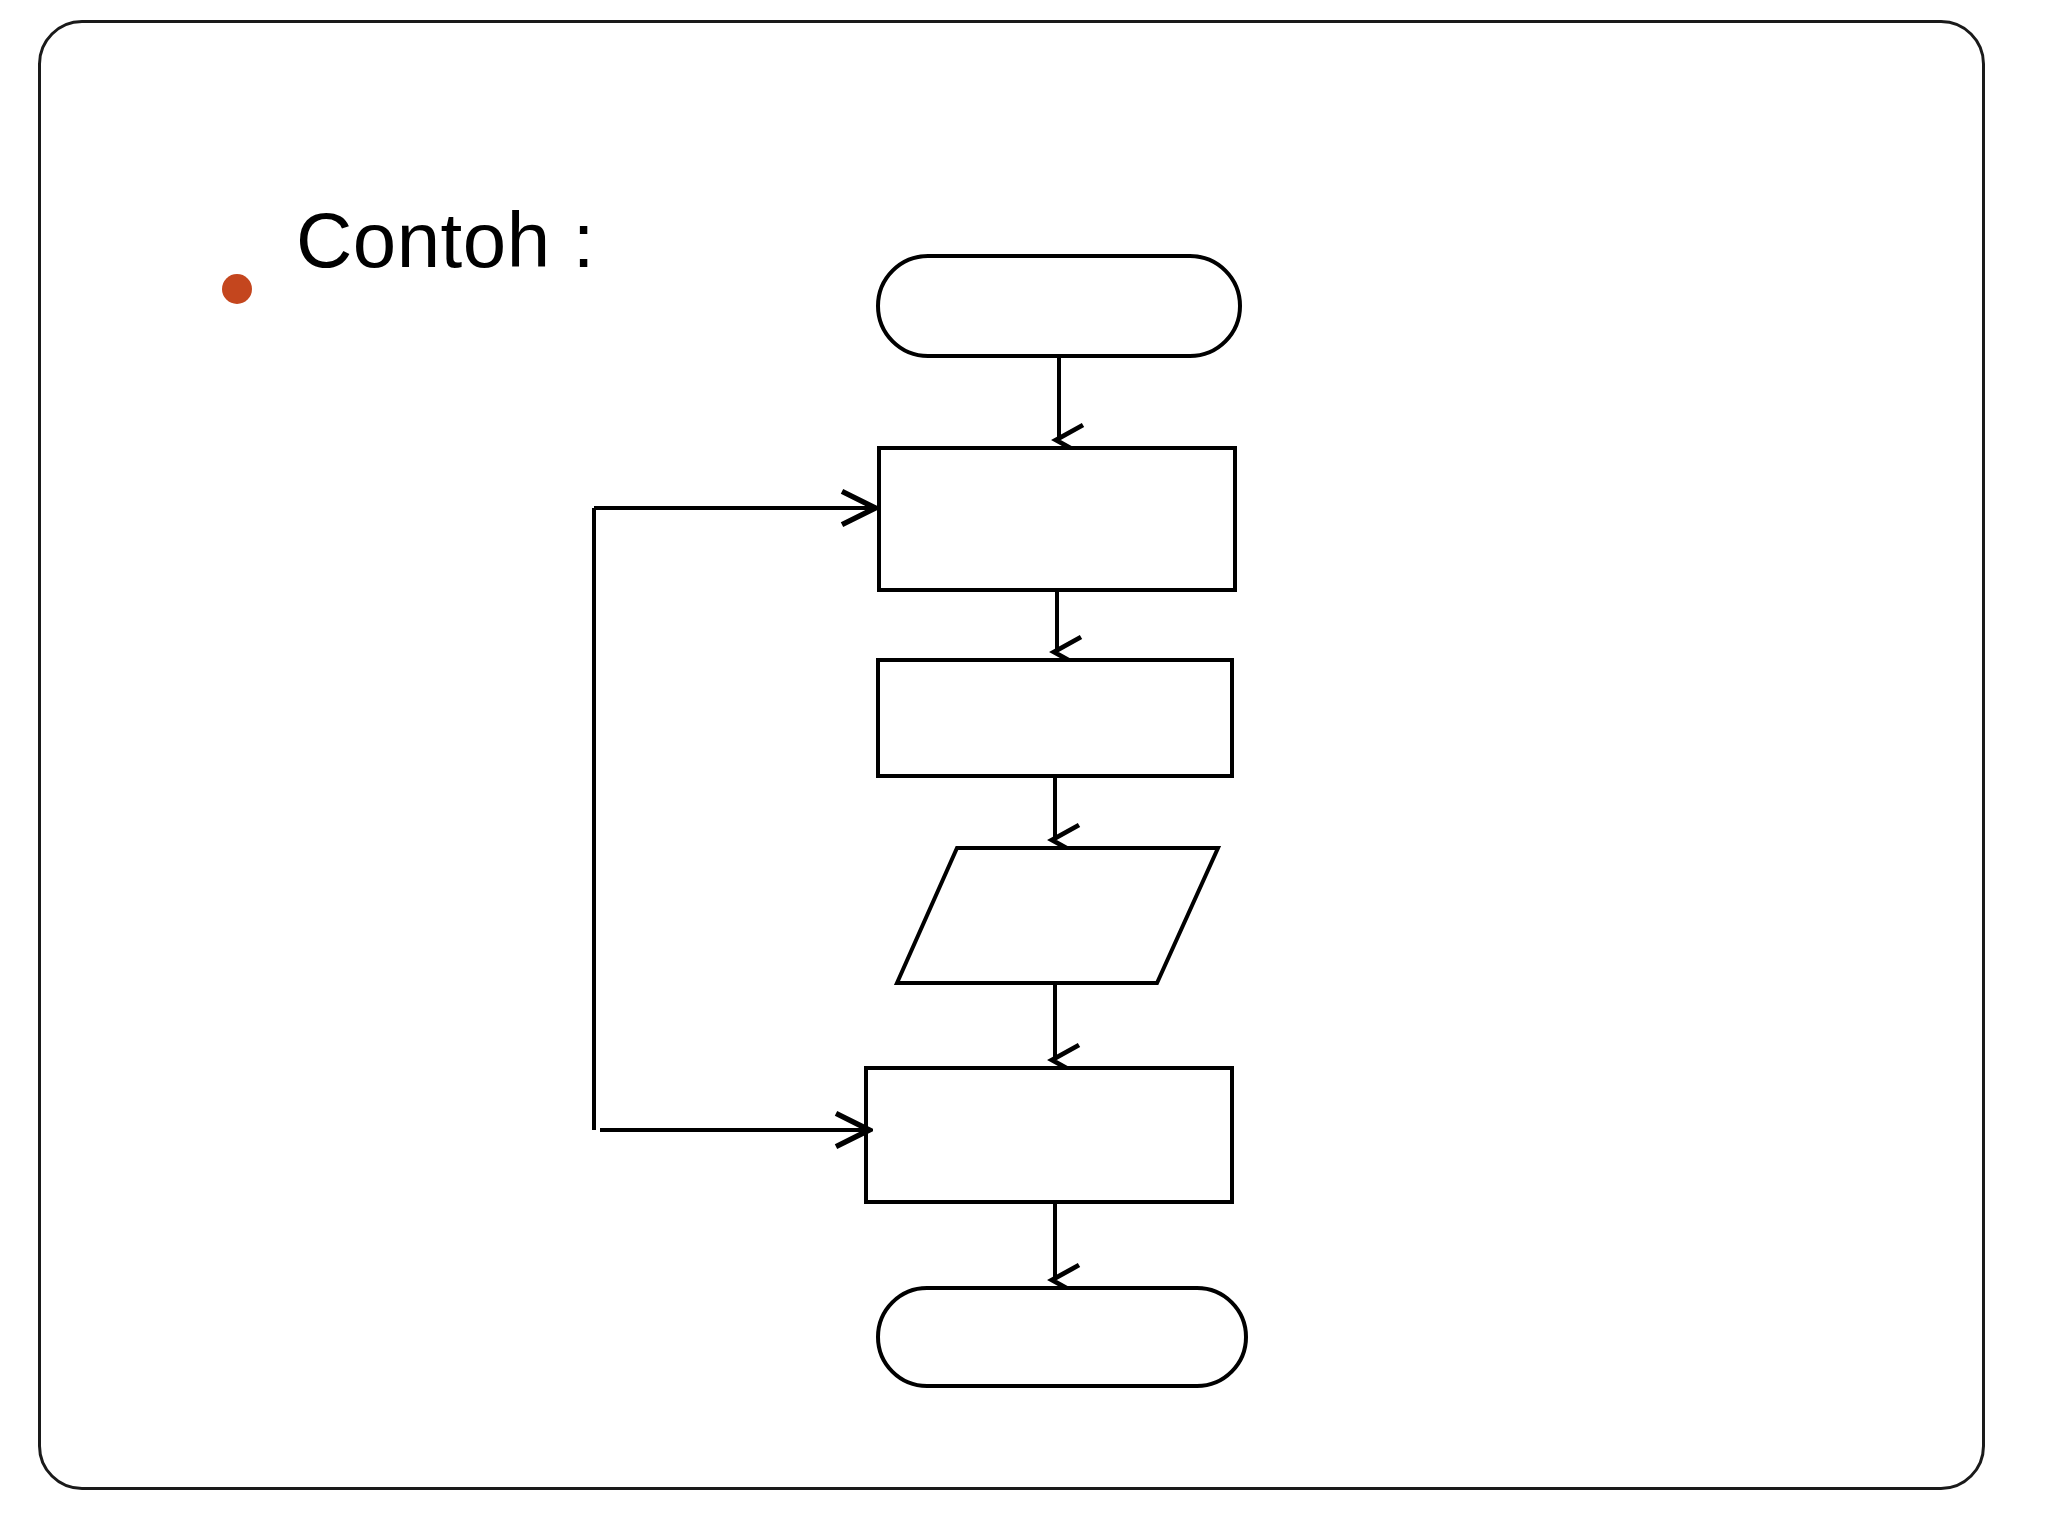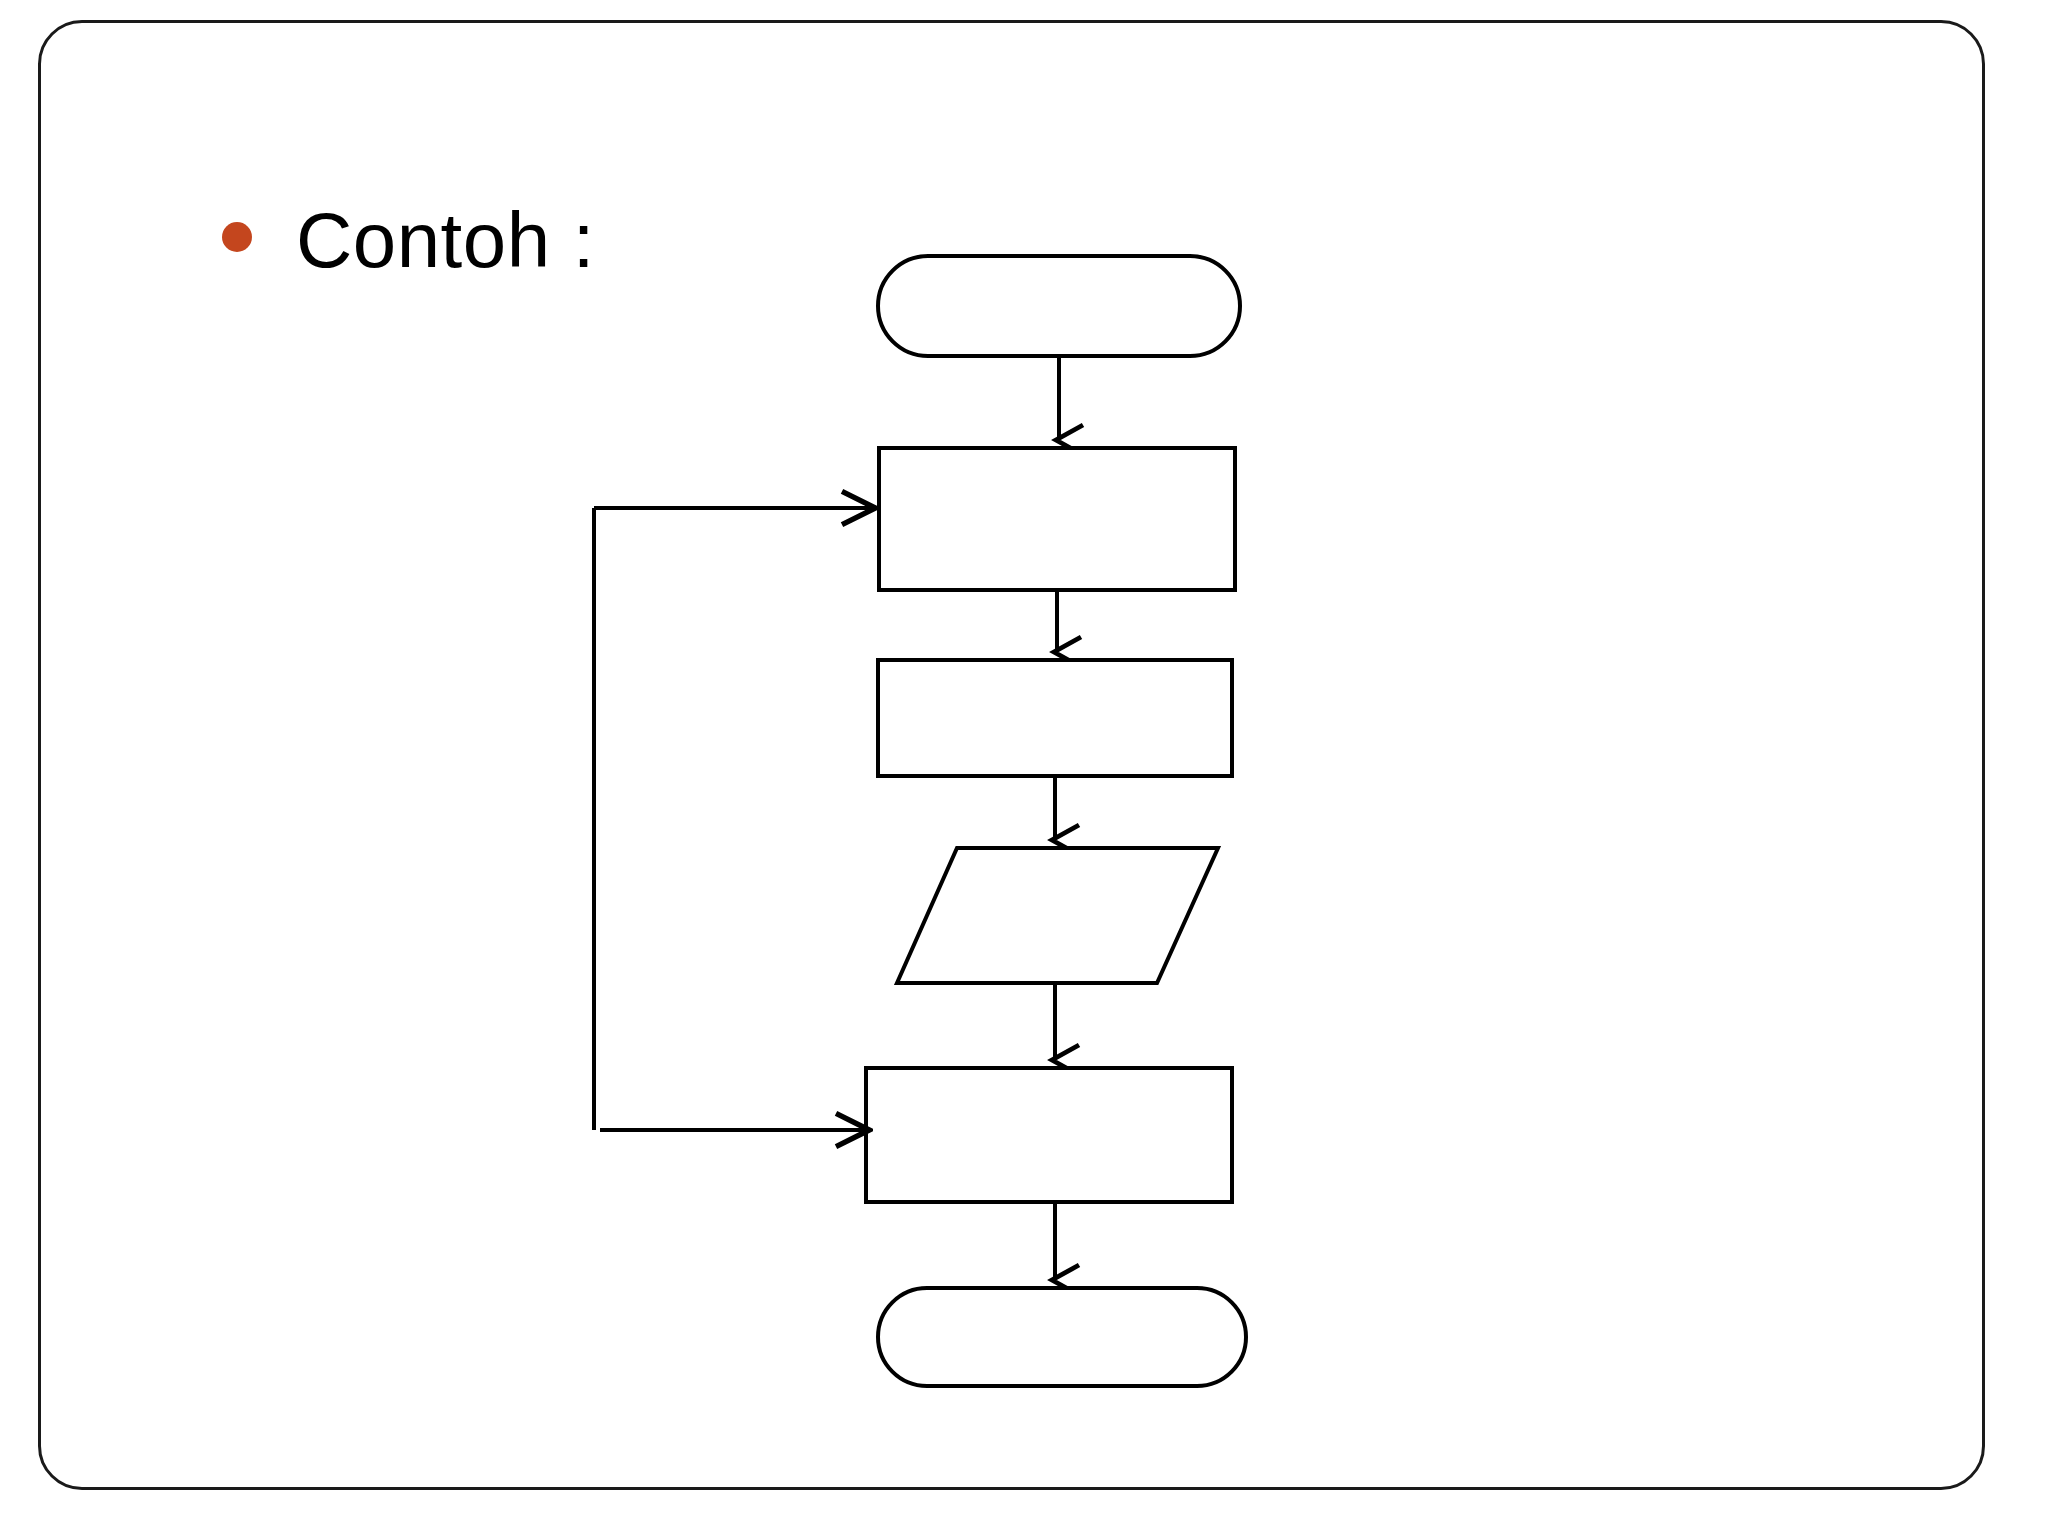--- a/index.html
+++ b/index.html
@@ -29,21 +29,21 @@
     border-radius: 44px;
     box-sizing: border-box;
     pointer-events: none;
   }
   
   #bullet-line {
     position: absolute;
     left: 222px;
     top: 200px;
     display: flex;
-    align-items: flex-start;
+    align-items: flex-end;
     gap: 44px;
     white-space: nowrap;
   }
   #bullet-marker {
     width: 30px;
     height: 30px;
     border-radius: 50%;
     flex: 0 0 auto;
     position: relative;
     top: 22px;

